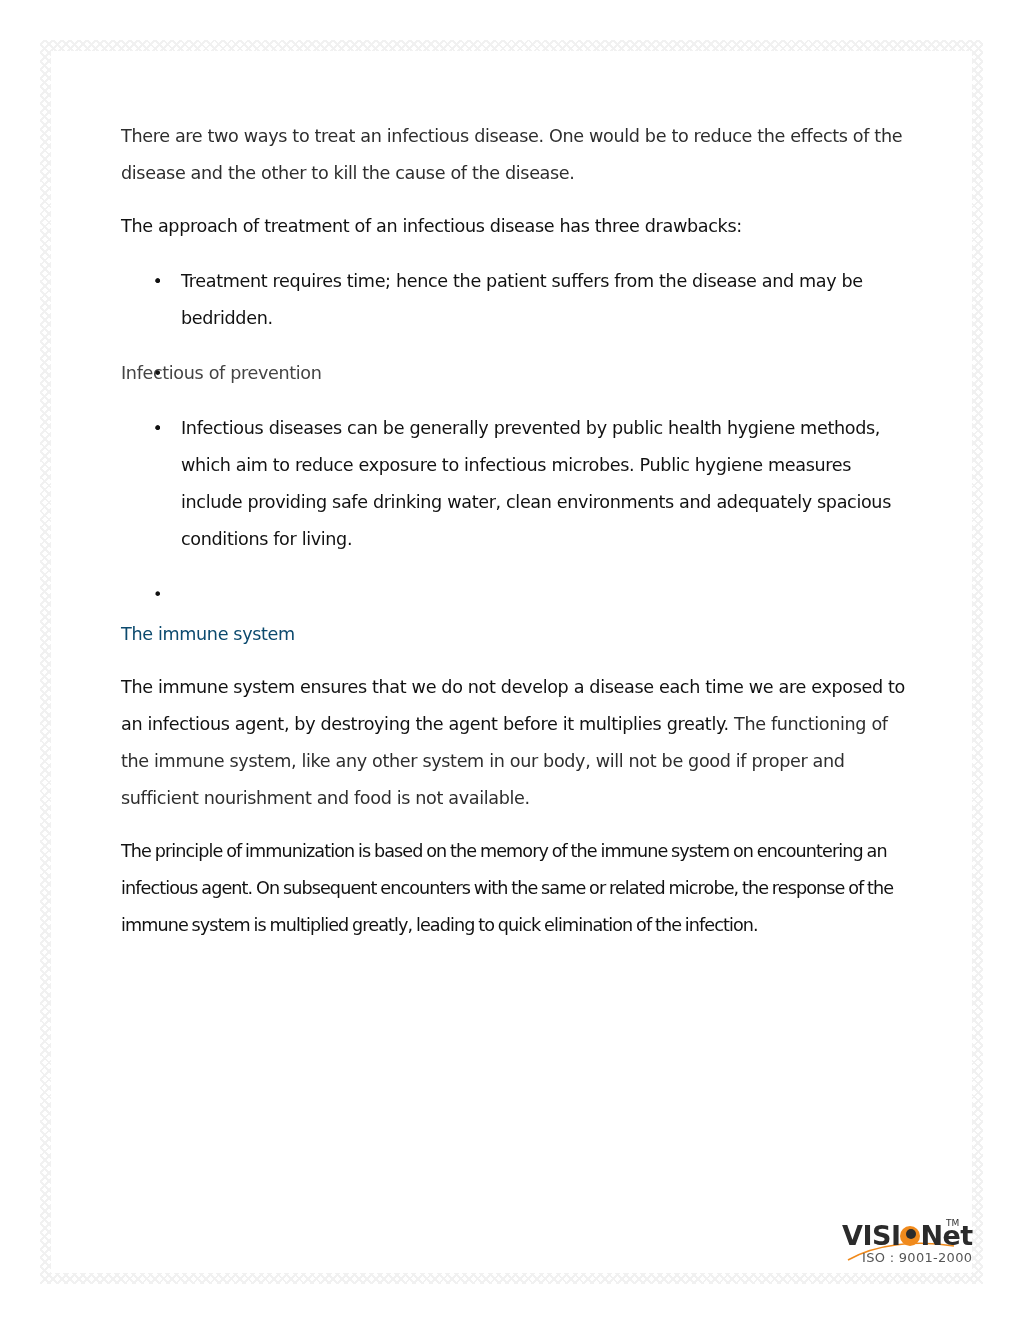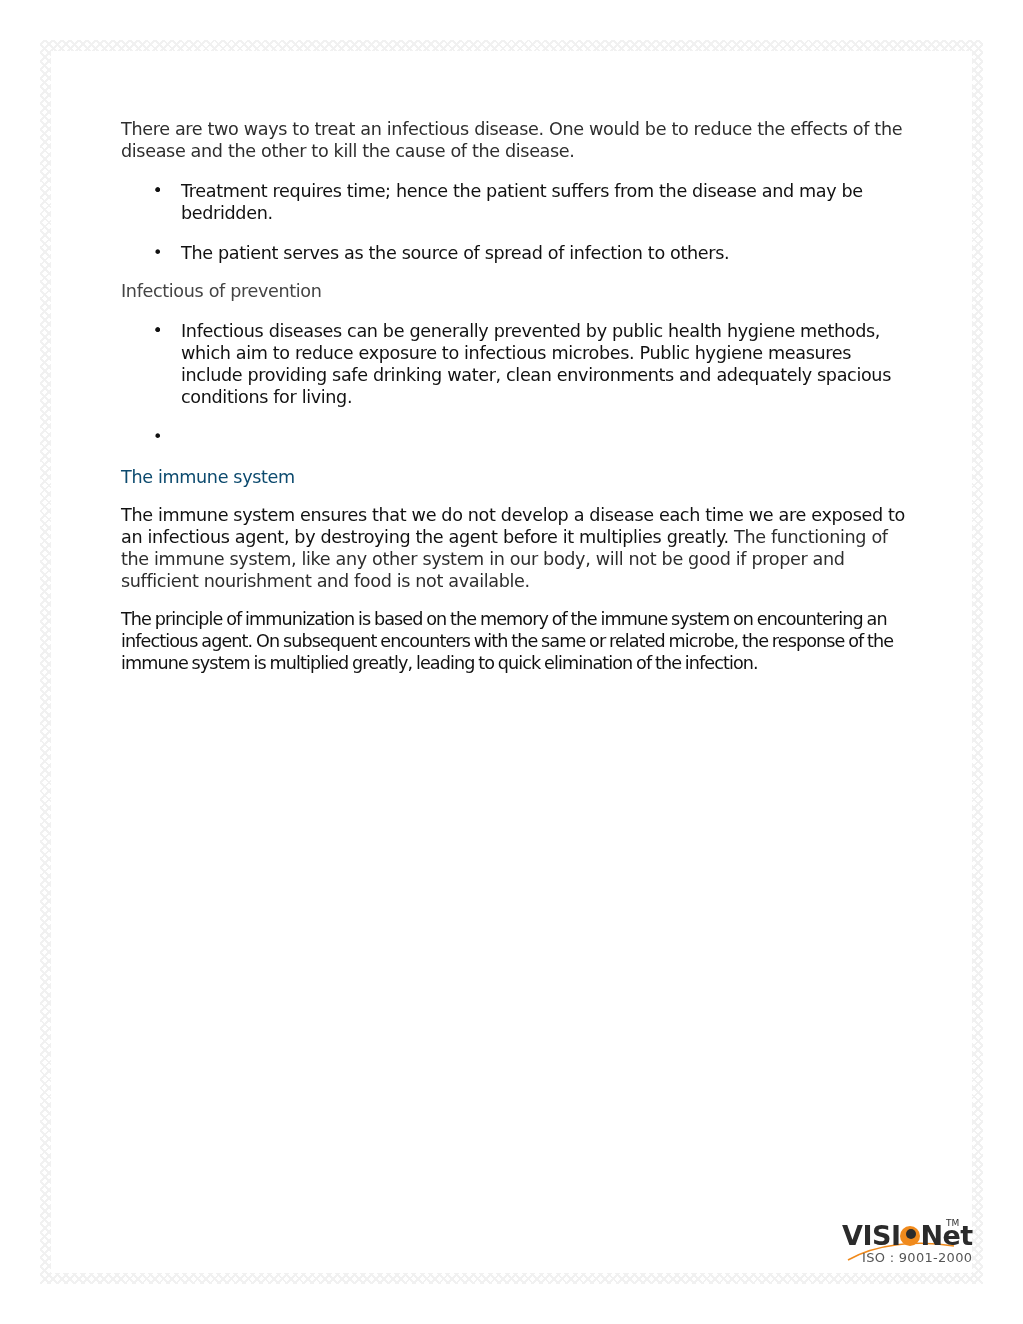--- a/index.html
+++ b/index.html
@@ -9,21 +9,21 @@
       box-sizing: border-box;
       border: 11px solid transparent;
       background:
         repeating-linear-gradient(45deg, #f1f1f1 0 2px, transparent 2px 6px) border-box,
         repeating-linear-gradient(-45deg, #f1f1f1 0 2px, transparent 2px 6px) border-box;
       -webkit-mask: linear-gradient(#000 0 0) padding-box exclude, linear-gradient(#000 0 0);
       mask: linear-gradient(#000 0 0) padding-box exclude, linear-gradient(#000 0 0);
     }
     .content {
       position: absolute; left: 121px; top: 118px; width: 790px;
-      font-family: "DejaVu Sans", sans-serif; font-size: 17.6px; line-height: 22px;
+      font-family: "DejaVu Sans", sans-serif; font-size: 17.6px; line-height: 37px;
       color: #111111;
       letter-spacing: -0.35px;
     }
     p { margin: 0; }
     .p-gray { color: #2e2e2e; }
     .gap-s { margin-top: 16px; }
     ul { list-style: none; margin: 0; padding: 0; }
     li { position: relative; padding-left: 60px; margin-top: 18px; }
     li .bullet {
       position: absolute; left: 32px; top: 0; width: 10px; font-size: 16px;
@@ -58,25 +58,26 @@
       position: absolute; left: 4px; top: 22px; width: 110px; height: 24px;
     }
   </style>
 </head>
 <body>
 
 <div class="page-border"></div>
 
 <div class="content">
   <p class="p-gray">There are two ways to treat an infectious disease. One would be to reduce the effects of the disease and the other to kill the cause of the disease.</p>
+  <p class="gap-s">The approach of treatment of an infectious disease has three drawbacks:</p>
 
   <ul>
     <li><span class="bullet">•</span></li>
     <li><span class="bullet">•</span><span>Treatment requires time; hence the patient suffers from the disease and may be bedridden.</span></li>
-    <li><span class="bullet">•</span><span>The patient serves as the source of spread of infection to others.</span></li>
+    <li><span class="bullet">•</span></li>
   </ul>
 
   <p class="heading-gray">Infectious of prevention</p>
 
   <ul>
     <li><span class="bullet">•</span></li>
     <li><span class="bullet">•</span><span>Infectious diseases can be generally prevented by public health hygiene methods, which aim to reduce exposure to infectious microbes. Public hygiene measures include providing safe drinking water, clean environments and adequately spacious conditions for living.</span></li>
     <li><span class="bullet">•</span></li>
   </ul>
 

